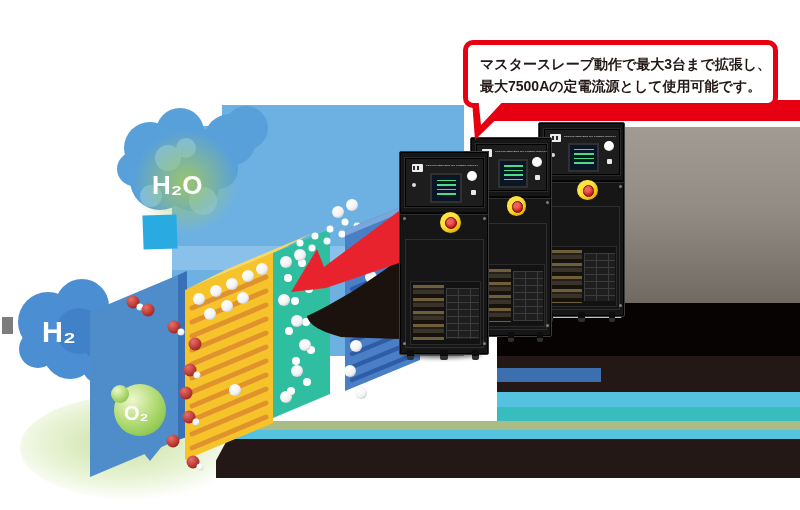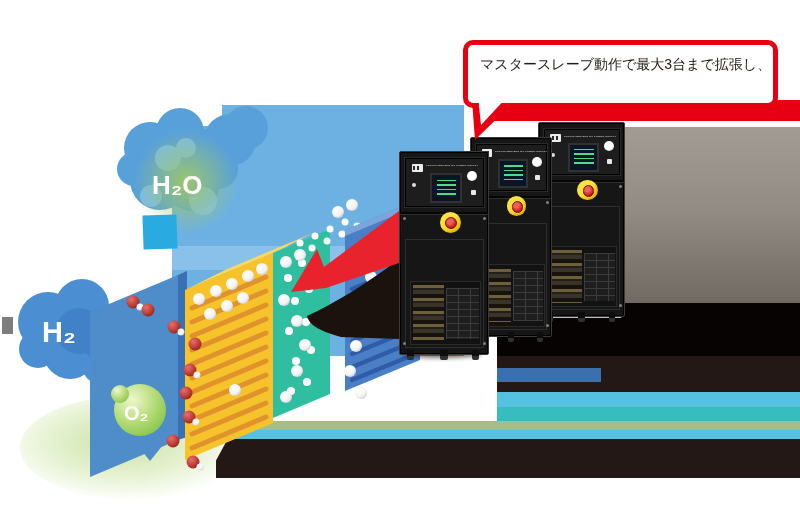--- a/index.html
+++ b/index.html
@@ -58,21 +58,21 @@
                repeating-linear-gradient(90deg,#3c3c3c 0 1px,#1e1e1e 1px 12px);}
   .scr{width:3px;height:3px;border-radius:50%;background:#7f7f7f;}
   .ps-foot{width:8%;height:5%;background:#0d0d0d;top:98%;
     background:linear-gradient(180deg,#0d0d0d 0 55%,#2f2f2f 55% 100%);border-radius:0 0 2px 2px;}
   .wheel-shadow{left:402px;top:349px;width:80px;height:9px;border-radius:50%;
     background:rgba(0,0,0,.55);filter:blur(2px);}
 
   
   .red-band{left:477px;top:100px;width:323px;height:21px;background:#e60012;}
   .callout{left:463px;top:40px;width:315px;height:68px;background:#fff;border:5px solid #e60012;
-    border-radius:10px;box-sizing:border-box;padding:8px 12px;color:#231815;font-weight:normal;
+    border-radius:10px;box-sizing:border-box;padding:8px 12px;color:#231815;font-weight:bold;
     font-size:14px;line-height:1.6;white-space:nowrap;}
   .tail-red{left:466px;top:100px;width:50px;height:40px;background:#e60012;
     clip-path:polygon(12% 0,100% 0,18% 100%);}
   .tail-white{left:478px;top:96px;width:30px;height:29px;background:#fff;
     clip-path:polygon(0 0,100% 0,10% 100%);}
 </style>
 </head>
 <body>
 
 <div class="stage">
@@ -380,16 +380,17 @@
     <div class="scr" style="left:94%;top:94%;"></div>
     <div class="ps-foot" style="left:8%;"></div>
     <div class="ps-foot" style="left:46%;"></div>
     <div class="ps-foot" style="left:82%;"></div>
   </div>
 
   <div class="abs red-band"></div>
   <div class="abs tail-red"></div>
   <div class="abs callout">
     <div>マスタースレーブ動作で最大3台まで拡張し、</div>
+    <div>最大7500Aの定電流源として使用可能です。</div>
   </div>
   <div class="abs tail-white"></div>
 
 </div>
 
 </body></html>

